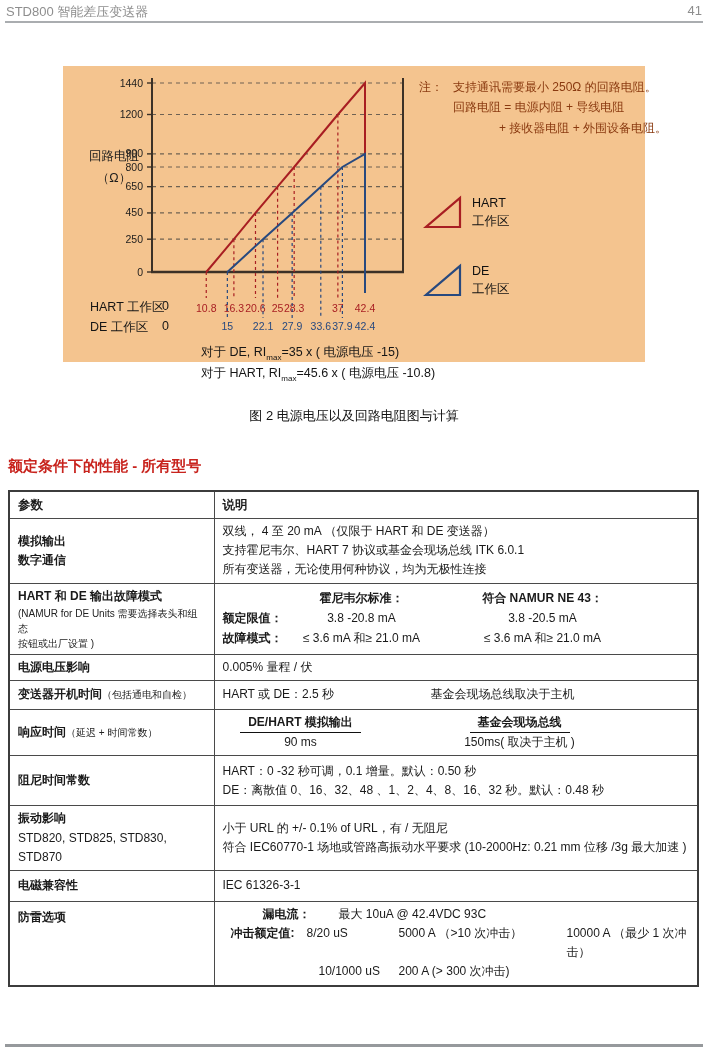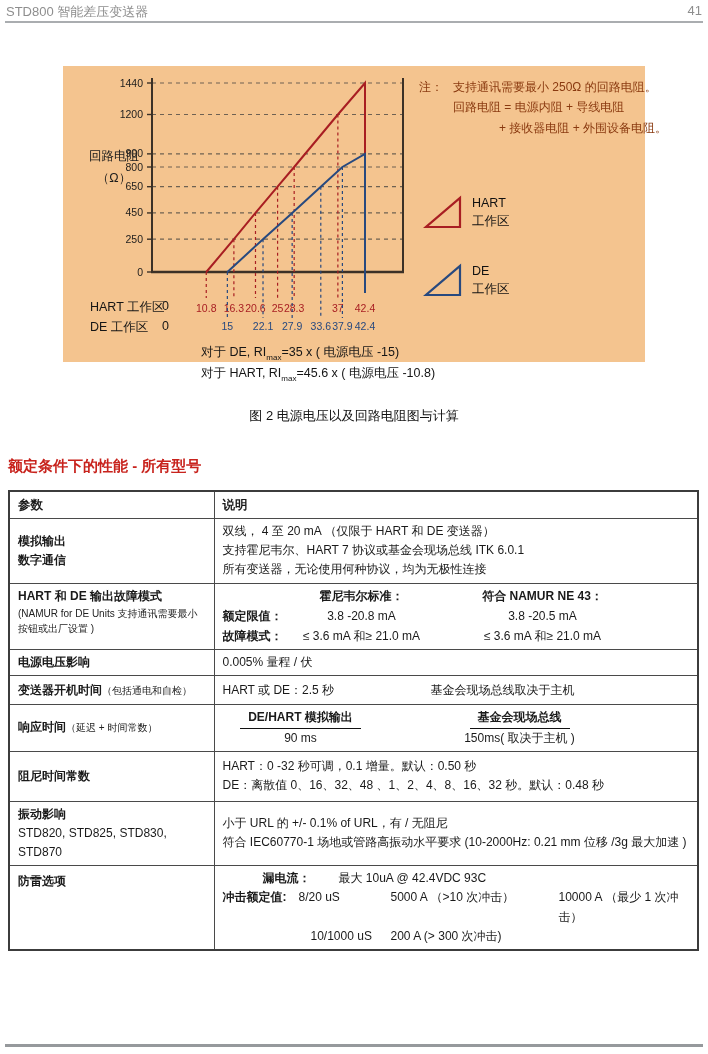--- a/index.html
+++ b/index.html
@@ -40,21 +40,21 @@
   table.spec th{text-align:left;font-weight:bold;font-size:12.5px;margin-top:24px;}
   .b{font-weight:bold;}
   .pn{font-size:10px;font-weight:normal;line-height:1.5;color:#222;}
   .c{text-align:center;}
   .fault-grid{display:grid;grid-template-columns:78px 122px 240px;row-gap:1px;align-items:center;}
   .boot-grid{display:grid;grid-template-columns:208px auto;}
   .resp-grid{display:grid;grid-template-columns:156px 282px;}
   .resp-grid .hd span{display:inline-block;border-bottom:1.5px solid #111;padding:0 8px;font-weight:bold;}
   .leak-line{display:flex;}
   .leak-line .lbl{width:76px;font-weight:bold;flex:none;margin-left:40px;}
-  .surge-grid{display:grid;grid-template-columns:76px 92px 168px auto;}
+  .surge-grid{display:grid;grid-template-columns:76px 92px 168px auto;margin-left:8px;}
   .ind{padding-left:12px;}
 </style>
 </head>
 <body>
 
 <div class="hdr">
   <span>STD800 智能差压变送器</span>
   <span>41</span>
 </div>
 <div class="hdr-rule"></div>
@@ -184,21 +184,21 @@
     <td>
       <div>双线， 4 至 20 mA （仅限于 HART 和 DE 变送器）</div>
       <div>支持霍尼韦尔、HART 7 协议或基金会现场总线 ITK 6.0.1</div>
       <div>所有变送器，无论使用何种协议，均为无极性连接</div>
     </td>
   </tr>
 
   <tr style="height:63px;padding-left:23px;">
     <td style="vertical-align:top;">
       <div class="b">HART 和 DE 输出故障模式</div>
-      <div class="pn">(NAMUR for DE Units 支持通讯需要最小</div>
+      <div class="pn">(NAMUR for DE Units 需要选择表头和组态</div>
       <div class="pn">按钮或出厂设置 )</div>
     </td>
     <td>
       <div class="fault-grid">
         <div></div>
         <div class="c b">霍尼韦尔标准：</div>
         <div class="c b">符合 NAMUR NE 43：</div>
         <div class="b">额定限值：</div>
         <div class="c">3.8 -20.8 mA</div>
         <div class="c">3.8 -20.5 mA</div>
@@ -252,20 +252,24 @@
     <td>
       <div class="b">振动影响</div>
       <div>STD820, STD825, STD830, STD870</div>
     </td>
     <td>
       <div>小于 URL 的 +/- 0.1% of URL，有 / 无阻尼</div>
       <div>符合 IEC60770-1 场地或管路高振动水平要求 (10-2000Hz: 0.21 mm 位移 /3g 最大加速 )</div>
     </td>
   </tr>
 
+  <tr style="height:31px;">
+    <td><span class="b">电磁兼容性</span></td>
+    <td><span>IEC 61326-3-1</span></td>
+  </tr>
 
   <tr style="height:59px;">
     <td style="vertical-align:top;padding-top:6px;"><span class="b">防雷选项</span></td>
     <td>
       <div class="leak-line">
         <span class="lbl">漏电流：</span>
         <span>最大 10uA @ 42.4VDC 93C</span>
       </div>
       <div class="surge-grid">
         <span class="b">冲击额定值:</span>

